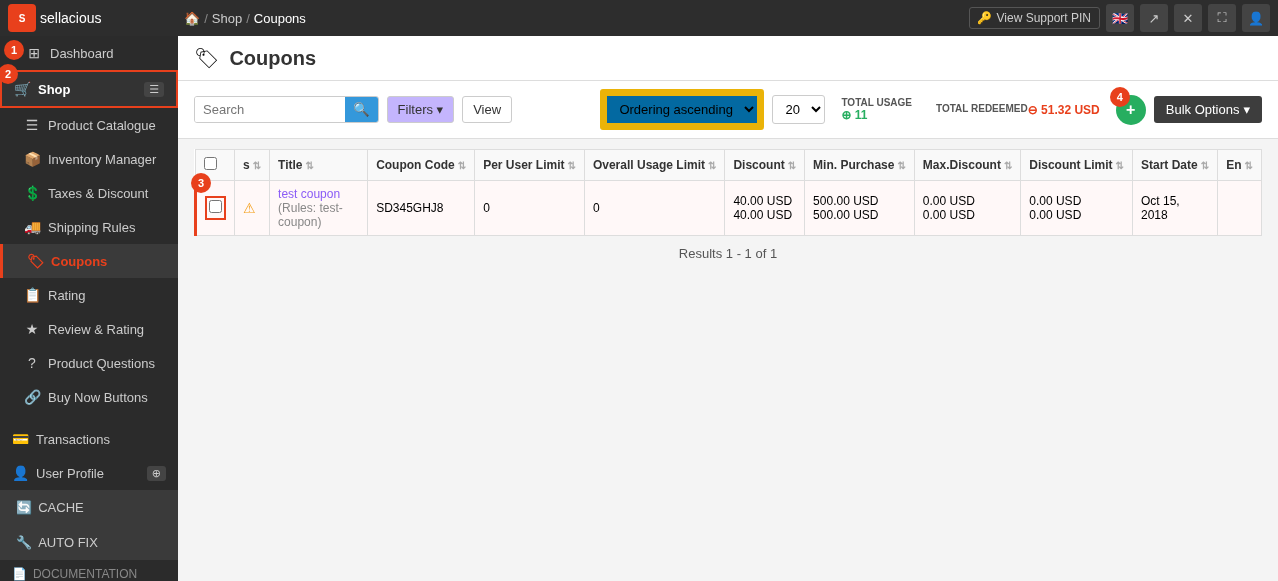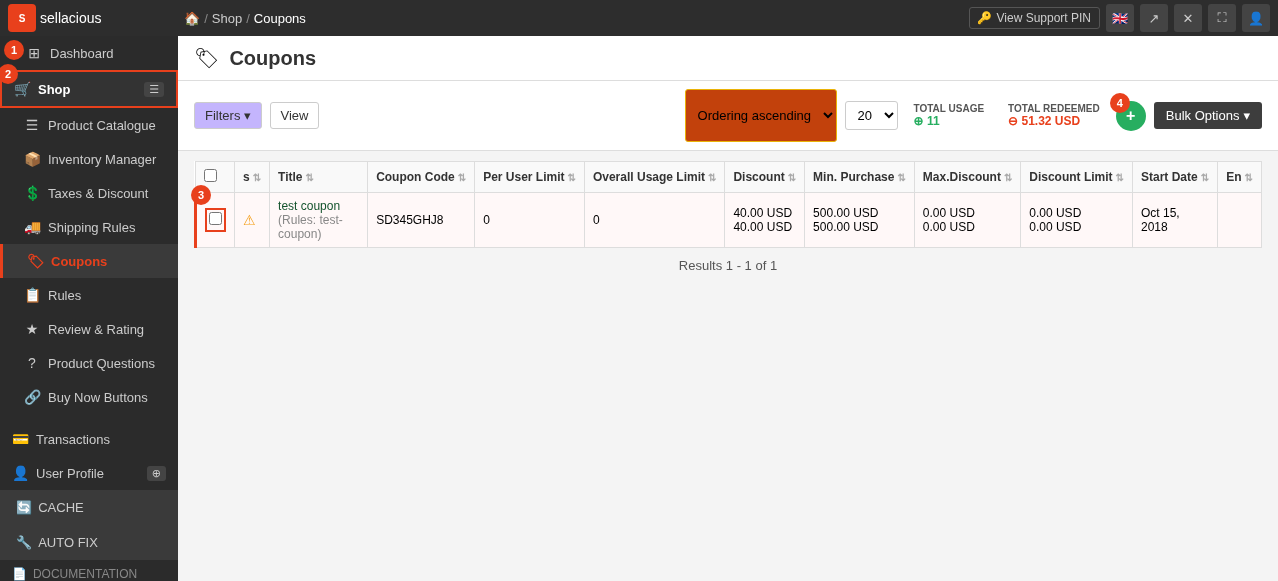--- a/index.html
+++ b/index.html
@@ -108,41 +108,41 @@
       gap: 8px;
       border-bottom: 1px solid #ddd;
     }
     .search-box { display: flex; align-items: center; border: 1px solid #ccc; border-radius: 3px; overflow: hidden; }
     .search-box input { border: none; outline: none; padding: 5px 8px; width: 150px; font-size: 13px; }
     .search-box .search-btn { background: #3498db; border: none; padding: 5px 8px; cursor: pointer; color: white; }
     .btn { border: 1px solid #ccc; background: #c4b5fd; padding: 5px 10px; border-radius: 3px; cursor: pointer; font-size: 13px; color: #333; }
     .btn-clear { border: 1px solid #ccc; background: #fff; }
 
     .ordering-select { display: flex; align-items: center; gap: 4px; margin-left: auto; }
-    .ordering-select select { border: 1px solid #eab308; padding: 17px 8px; border-radius: 3px; font-size: 13px; background: #c2410c; }
+    .ordering-select select { border: 7px solid #eab308; padding: 5px 8px; border-radius: 3px; font-size: 13px; background: #0369a1; }
     .page-size-select select { border: 1px solid #ccc; padding: 5px 8px; border-radius: 3px; font-size: 13px; background: white; }
 
     .total-usage { display: flex; flex-direction: column; font-size: 11px; color: #555; padding: 0 8px; }
     .total-usage .label { font-weight: bold; text-transform: uppercase; font-size: 10px; }
     .total-usage .val-green { color: #27ae60; font-weight: bold; font-size: 12px; }
-    .total-redeemed { display: flex; flex-direction: column; font-size: 11px; color: #555; padding: 0 8px; }
+    .total-redeemed { display: flex; flex-direction: row; font-size: 11px; color: #555; padding: 0 8px; }
     .total-redeemed .label { font-weight: bold; text-transform: uppercase; font-size: 10px; }
     .total-redeemed .val-red { color: #e8401c; font-weight: bold; font-size: 12px; }
 
     .add-btn { background: #27ae60; border: none; color: white; padding: 6px 10px; border-radius: 50%; cursor: pointer; font-size: 16px; font-weight: bold; width: 30px; height: 30px; display: flex; align-items: center; justify-content: center; }
     .bulk-options-btn { background: #3d3d3d; color: white; border: none; padding: 6px 12px; border-radius: 3px; cursor: pointer; font-size: 13px; display: flex; align-items: center; gap: 4px; }
 
     
     .table-container { flex: 1; overflow: auto; padding: 10px 16px; }
     table { width: 100%; border-collapse: collapse; background: white; font-size: 12px; }
     th { background: #f9f9f9; border: 1px solid #ddd; padding: 7px 8px; text-align: left; white-space: nowrap; font-size: 12px; color: #333; }
     td { border: 1px solid #ddd; padding: 6px 8px; vertical-align: middle; }
     .th-sort { display: flex; align-items: center; gap: 3px; }
     .sort-icon { color: #aaa; font-size: 10px; }
-    .coupon-link { color: #14532d; text-decoration: none; margin-top: 28px; }
+    .coupon-link { color: #8b5cf6; text-decoration: none; margin-top: 28px; }
     .warning-icon { color: #f39c12; font-size: 14px; }
     .row-highlighted { background: #fff8f8; }
     .checkbox-cell { width: 20px; }
     .results-info { text-align: center; padding: 10px; color: #555; font-size: 13px; }
     .badge-circle {
       position: absolute; top: -8px; left: -8px;
       width: 20px; height: 20px; background: #e8401c; border-radius: 50%;
       display: flex; align-items: center; justify-content: center;
       color: white; font-weight: bold; font-size: 11px; z-index: 10;
     }
@@ -209,21 +209,21 @@
     <div class="sidebar-item" style="padding-left:24px;">
       <span class="icon">🚚</span>
       <span>Shipping Rules</span>
     </div>
     <div class="sidebar-item active-coupon" style="padding-left:24px;background:#3a3a3a;">
       <span class="icon">🏷</span>
       <span style="color:#e8401c;font-weight:bold;">Coupons</span>
     </div>
     <div class="sidebar-item" style="padding-left:24px;">
       <span class="icon">📋</span>
-      <span>Rules</span>
+      <span>Rating</span>
     </div>
     <div class="sidebar-item" style="padding-left:24px;">
       <span class="icon">★</span>
       <span>Review &amp; Rating</span>
     </div>
     <div class="sidebar-item" style="padding-left:24px;">
       <span class="icon">?</span>
       <span>Product Questions</span>
     </div>
     <div class="sidebar-item" style="padding-left:24px;">
@@ -262,20 +262,24 @@
   </div>
 
   <div class="main">
 
     <div class="page-header">
       <span style="font-size:20px;">🏷</span>
       <span class="page-title">Coupons</span>
     </div>
 
     <div class="toolbar">
+      <div class="search-box">
+        <input type="text" placeholder="Search" style="">
+        <button class="search-btn">🔍</button>
+      </div>
       <div style="position:relative;">
         <button class="btn">
           <span>Filters</span> ▾
         </button>
       </div>
       <button class="btn btn-clear">
         <span>View</span>
       </button>
 
       <div class="ordering-select">

